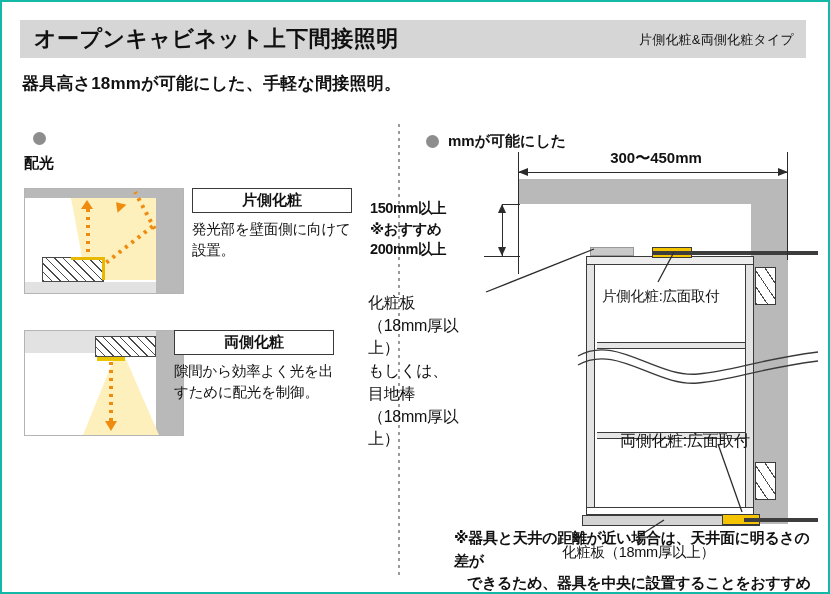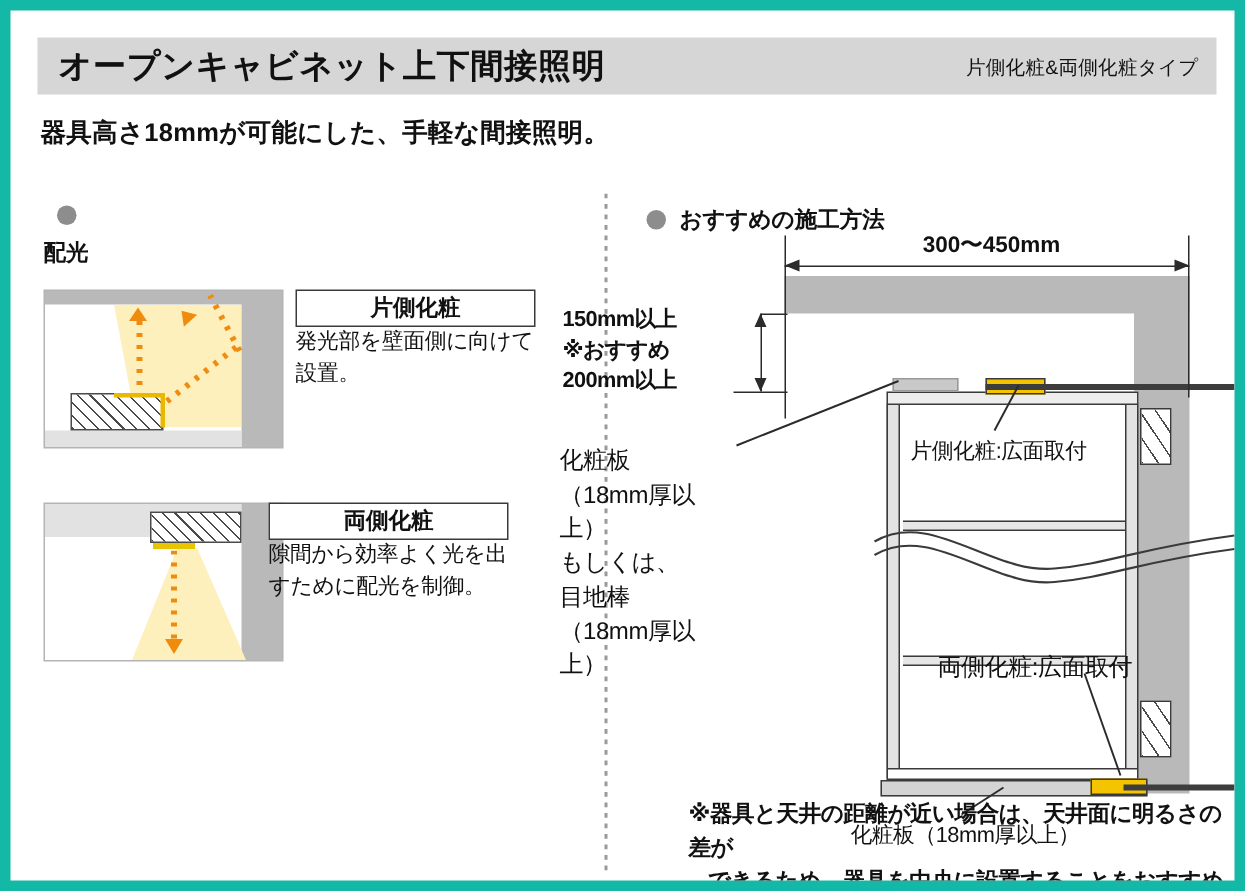--- a/index.html
+++ b/index.html
@@ -6,21 +6,21 @@
   body{
     width:830px;height:594px;
     font-family:"Liberation Sans","DejaVu Sans",sans-serif;
     color:#1a1a1a;
     -webkit-font-smoothing:antialiased;
   }
   .page{
     position:relative;
     width:830px;height:594px;
     box-sizing:border-box;
-    border:7px solid #14b8a6;
+    border:2px solid #14b8a6;
     background:#ffffff;
     overflow:hidden;
   }
 
   
   .header-band{
     position:absolute;left:18px;top:18px;width:786px;height:38px;
     background:#d6d6d6;
     display:flex;align-items:center;justify-content:space-between;
     box-sizing:border-box;padding:0 12px 0 14px;
@@ -124,21 +124,21 @@
 
   
   .tbox{position:absolute;}
   .tbox-title{
     border:1.3px solid #3a3a3a;box-sizing:border-box;
     height:25px;width:160px;
     display:flex;align-items:center;justify-content:center;
     font-size:15px;font-weight:bold;color:#111;background:#fff;
   }
   .tbox-desc{
-    width:168px;
+    margin-top:6px;width:168px;
     font-size:14.5px;line-height:1.45;color:#111;letter-spacing:-.2px;
   }
   .tbox-1{left:190px;top:186px;}
   .tbox-2{left:172px;top:328px;}
 
   
   .draw{position:absolute;left:404px;top:150px;width:420px;height:390px;}
 
   .g-ceiling{position:absolute;left:112px;top:27px;width:270px;height:25px;background:#b9b9b9;}
   .g-wall{position:absolute;left:345px;top:27px;width:37px;height:345px;background:#b9b9b9;}
@@ -304,21 +304,21 @@
     <div class="arrow-down" style="left:80px;top:90px;"></div>
   </div>
 
   <div class="tbox tbox-2">
     <div class="tbox-title">両側化粧</div>
     <div class="tbox-desc">隙間から効率よく光を出すために配光を制御。</div>
   </div>
 
   <div class="sec-head" style="left:424px;top:130px;">
     <span class="sec-dot"></span>
-    <span class="sec-label">おすすめの施工方法</span>
+    <span class="sec-label">mmが可能にした</span>
   </div>
 
   <div class="draw">
 
     <div class="g-ceiling"></div>
     <div class="g-wall"></div>
 
     <div class="cab">
       <div class="cab-outline"></div>
       <div class="cab-side l"></div>

